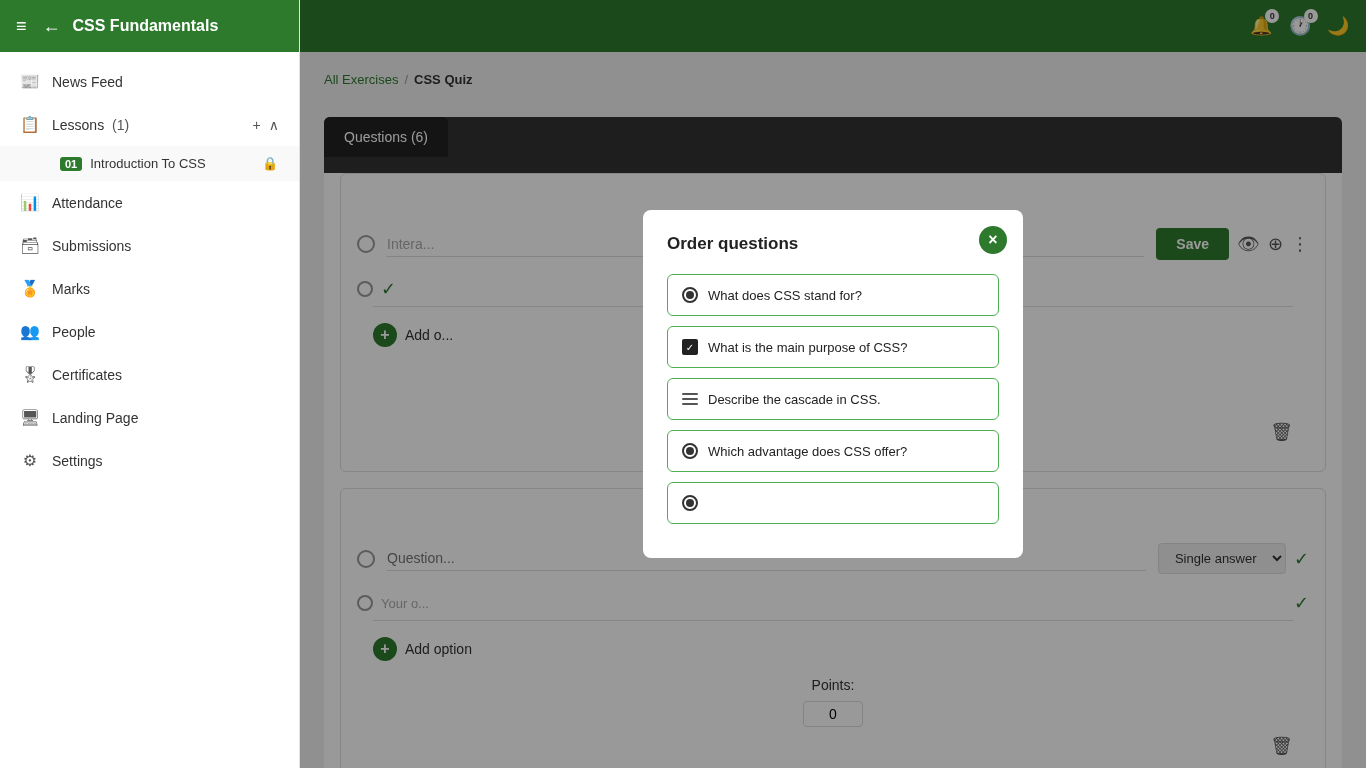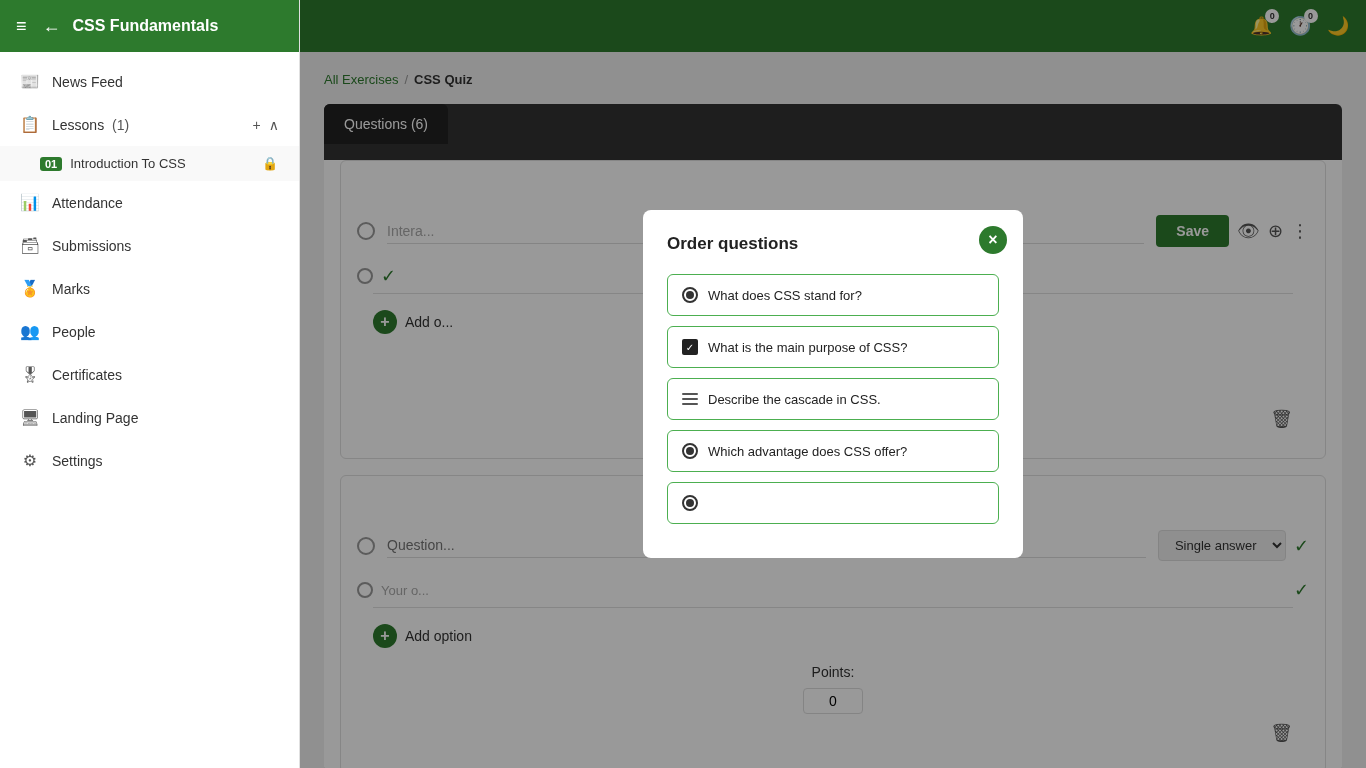--- a/index.html
+++ b/index.html
@@ -9,39 +9,39 @@
     .sidebar { width: 300px; background: #fff; border-right: 1px solid #e0e0e0; display: flex; flex-direction: column; flex-shrink: 0; }
     .sidebar-header { background: #2d7a2d; color: #fff; padding: 0 16px; height: 52px; display: flex; align-items: center; gap: 12px; }
     .sidebar-header-back { color: #fff; font-size: 18px; cursor: pointer; }
     .sidebar-header-title { font-size: 16px; font-weight: 600; color: #fff; }
     .sidebar-menu-icon { font-size: 18px; color: #fff; cursor: pointer; margin-right: 4px; }
     .sidebar-nav { flex: 1; overflow-y: auto; padding: 8px 0; }
     .nav-item { display: flex; align-items: center; gap: 12px; padding: 12px 20px; cursor: pointer; color: #333; font-size: 14px; }
     .nav-item .nav-icon { width: 20px; text-align: center; font-size: 16px; color: #555; }
     .nav-item-label { flex: 1; }
     .lessons-controls { margin-left: auto; display: flex; gap: 8px; color: #555; }
-    .lesson-sub-item { display: flex; align-items: center; gap: 8px; padding: 10px 20px 10px 40px; font-size: 13px; color: #333; background: #f9f9f9; cursor: pointer; }
+    .lesson-sub-item { display: flex; align-items: center; gap: 8px; padding: 10px 20px 10px 60px; font-size: 13px; color: #333; background: #f9f9f9; cursor: pointer; }
     .lesson-number { background: #2d7a2d; color: #fff; border-radius: 3px; padding: 1px 5px; font-size: 11px; font-weight: 700; }
     .lesson-lock { margin-left: auto; color: #999; }
 
     
     .main { flex: 1; display: flex; flex-direction: column; position: relative; overflow: hidden; }
     .top-bar { background: #2d7a2d; height: 52px; display: flex; align-items: center; justify-content: flex-end; padding: 0 16px; }
     .top-bar-icons { display: flex; gap: 16px; align-items: center; }
     .top-bar-icon { color: #fff; font-size: 18px; cursor: pointer; position: relative; }
     .badge { position: absolute; top: -6px; right: -6px; background: #fff; color: #333; border-radius: 50%; font-size: 9px; width: 14px; height: 14px; display: flex; align-items: center; justify-content: center; font-weight: 700; }
 
     
     .content-area { flex: 1; overflow-y: auto; padding: 20px 24px; background: #f0f0f0; position: relative; }
     .tabs-bar { display: flex; gap: 0; margin-bottom: 16px; }
     .tab { padding: 10px 20px; font-size: 14px; cursor: pointer; color: #555; border-bottom: 2px solid transparent; }
     .tab.active { color: #2d7a2d; border-bottom: 2px solid #2d7a2d; font-weight: 600; }
     .tab-badge { background: #2d7a2d; color: #fff; border-radius: 10px; font-size: 11px; padding: 1px 6px; margin-left: 4px; }
 
-    .breadcrumb { display: flex; align-items: center; gap: 6px; margin-bottom: 17px; font-size: 13px; color: #666; }
+    .breadcrumb { display: flex; align-items: center; gap: 6px; margin-bottom: 30px; font-size: 13px; color: #666; }
     .breadcrumb-link { color: #2d7a2d; cursor: pointer; text-decoration: none; }
     .breadcrumb-sep { color: #999; }
     .breadcrumb-current { color: #333; font-weight: bold; }
 
     
     .questions-panel { background: #333; border-radius: 6px; padding: 0; margin-bottom: 16px; }
     .questions-tab-bar { display: flex; align-items: center; }
     .q-tab { padding: 12px 20px; color: #fff; font-size: 14px; cursor: pointer; border-radius: 6px 6px 0 0; }
     .q-tab.active { background: #222; }
 

